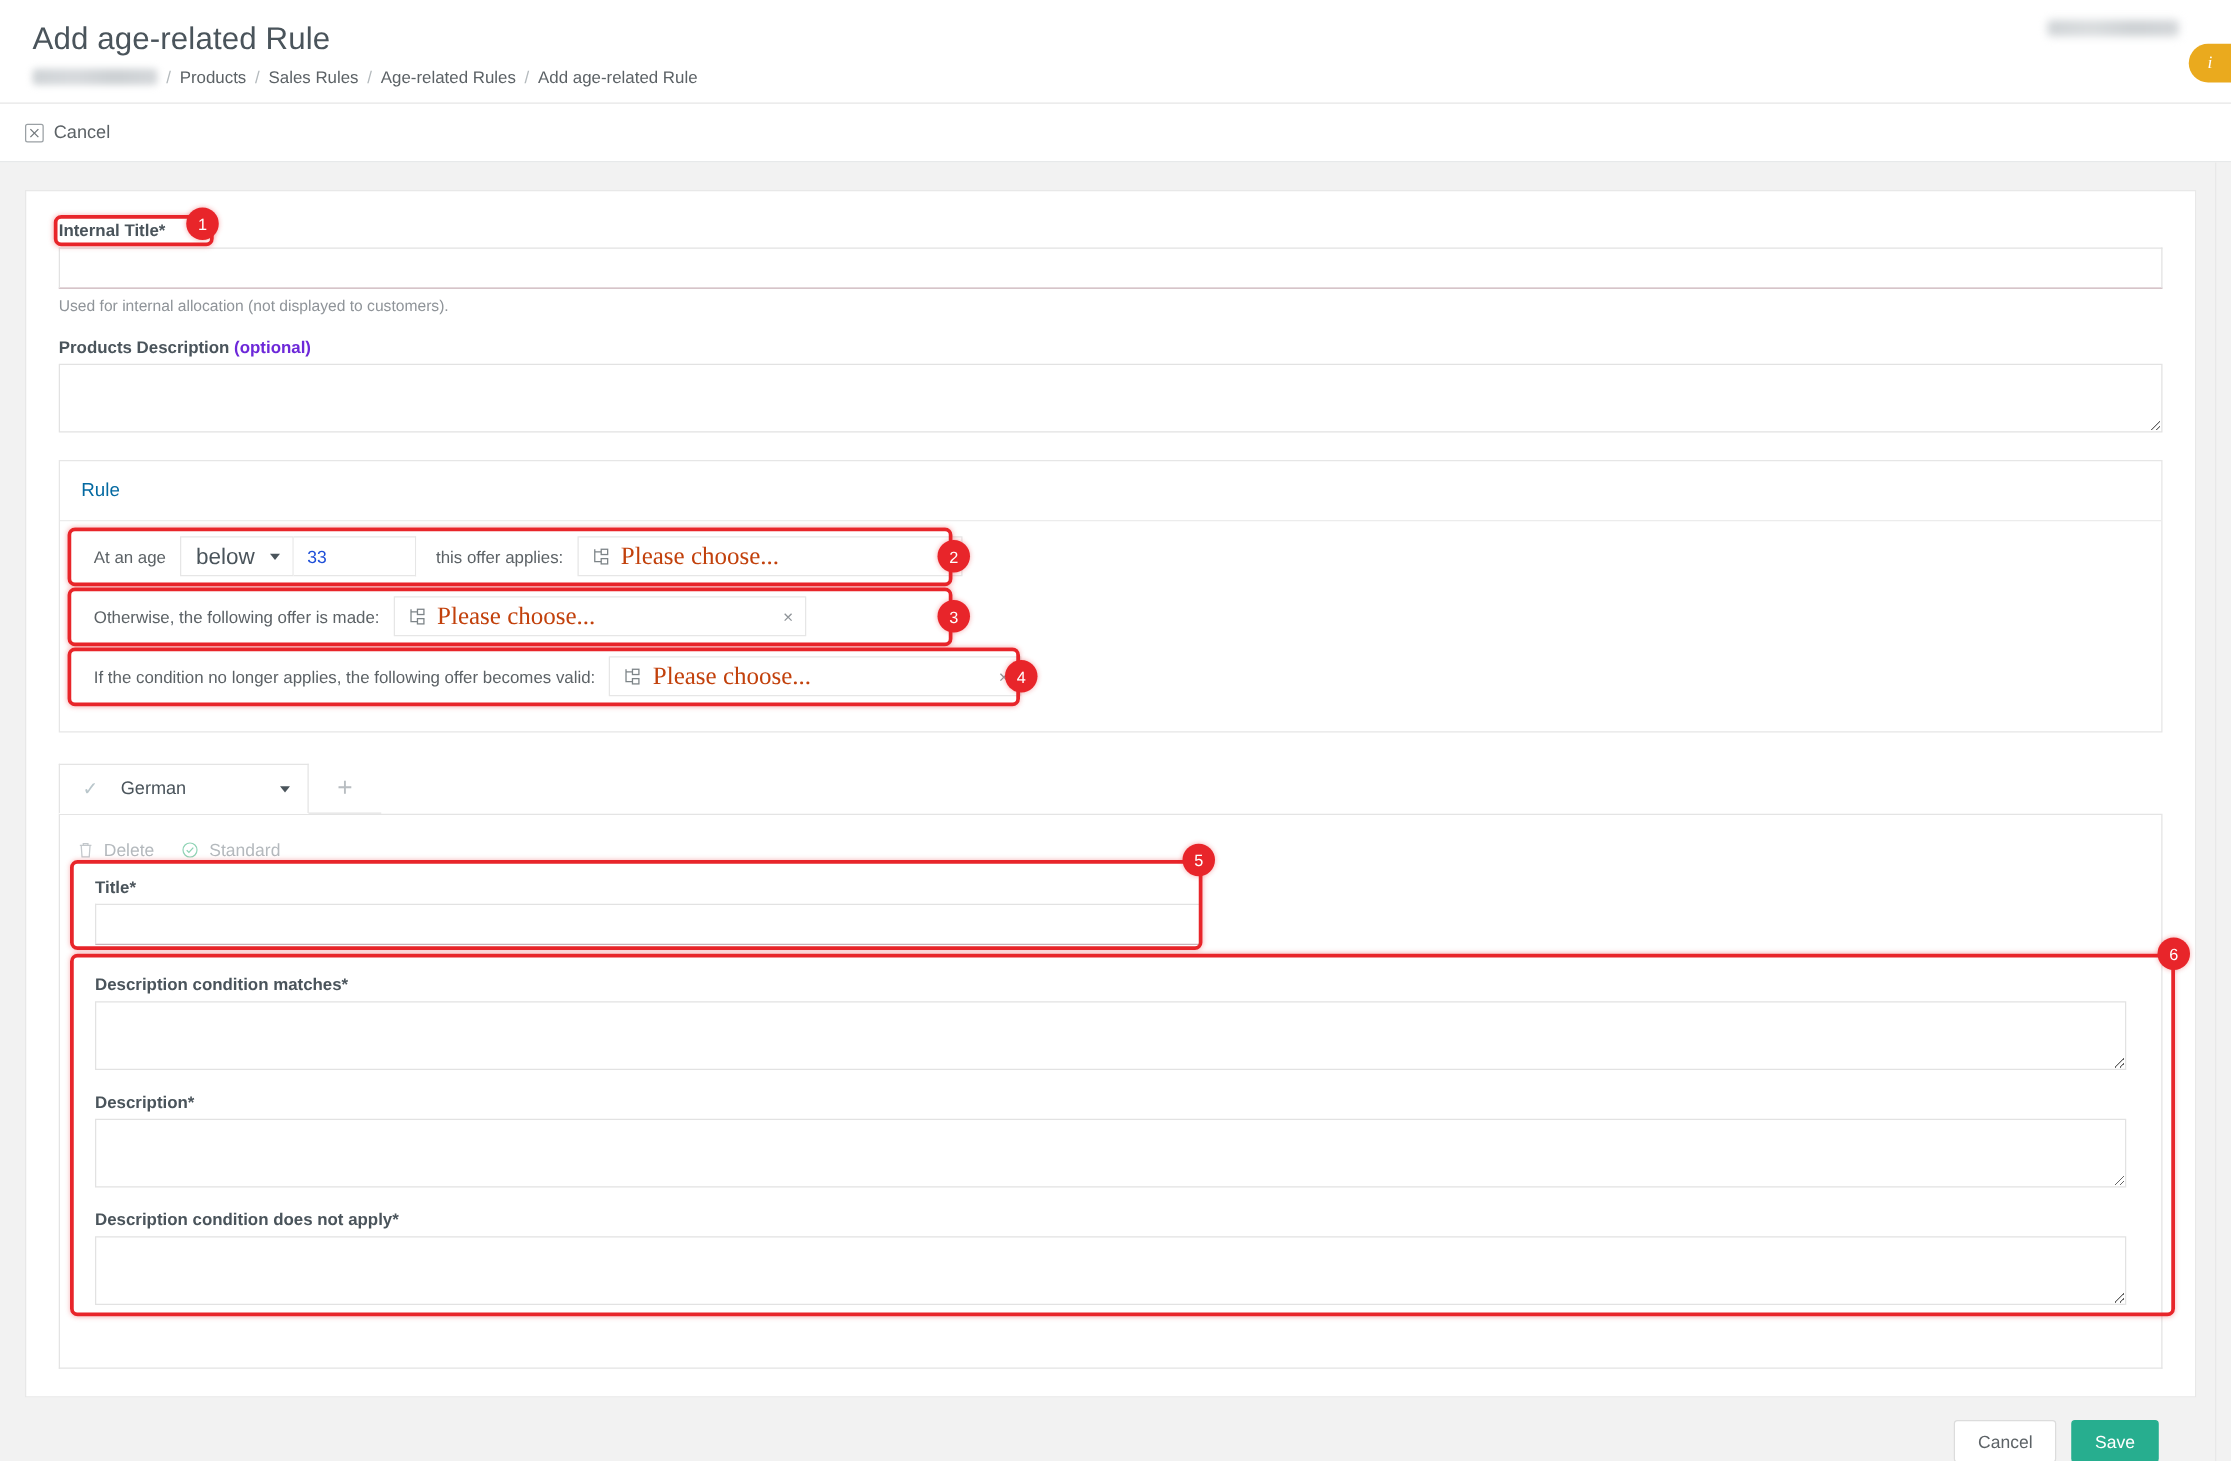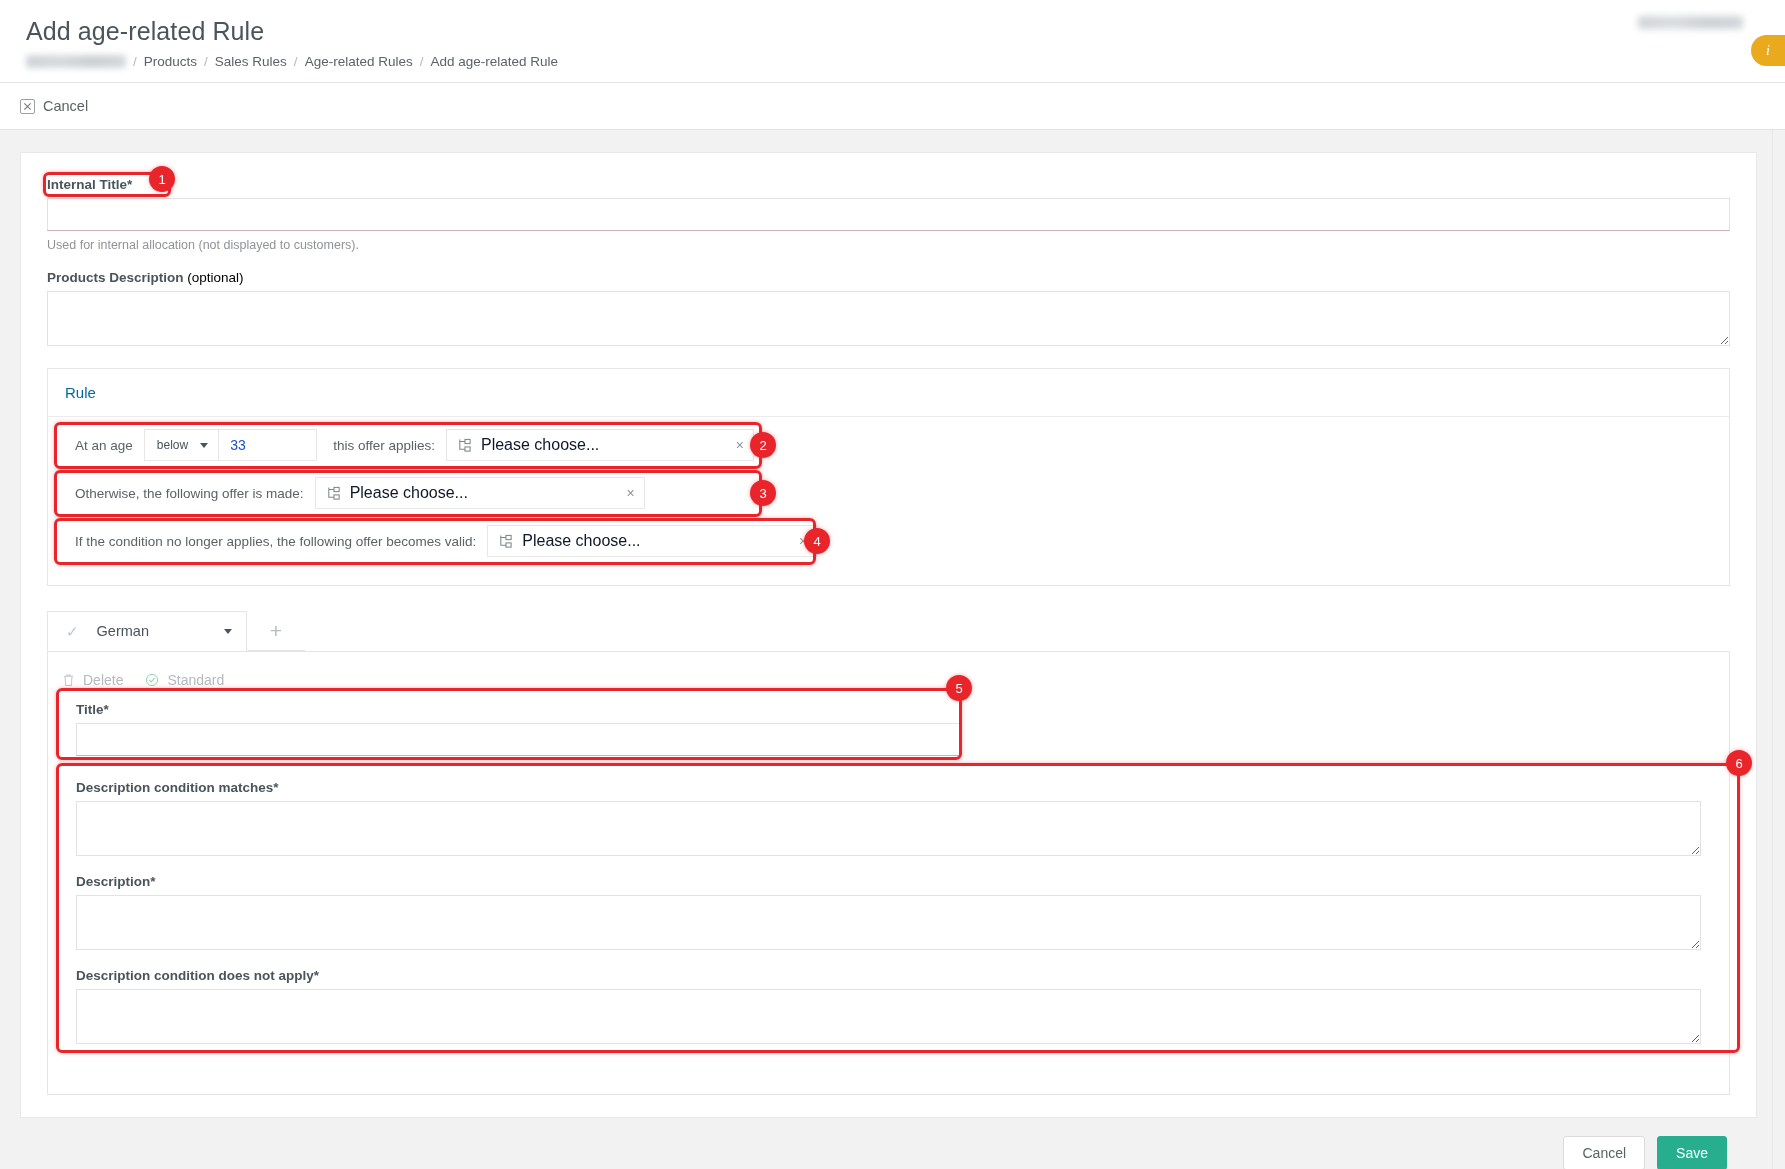--- a/index.html
+++ b/index.html
@@ -122,22 +122,22 @@
   }
 
   .field-label {
     font-size: 13.5px;
     font-weight: bold;
     color: #4a545b;
     margin-bottom: 6px;
     display: block;
   }
   .field-label .opt {
-    font-weight: normal;
-    color: #000000;
+    font-weight: bold;
+    color: #6d28d9;
   }
   .req { color:#4a545b; }
 
   .text-input {
     width: 100%;
     height: 33px;
     border: 1px solid #e2e2e2;
     border-bottom: 1px solid #c9b1b8;
     background: #fff;
     font-size: 14px;
@@ -201,21 +201,21 @@
     background: #fff;
   }
   .seg.plain { padding-left: 13px; }
   .seg-select {
     border: 1px solid #e6e6e6;
     background:#fff;
     height: 32px;
     display:flex; align-items:center;
     gap: 12px;
     padding: 0 10px 0 12px;
-    font-size: 12px;
+    font-size: 18px;
     color: #4a545b;
     cursor: pointer;
   }
   .caret {
     width: 0; height: 0;
     border-left: 4.5px solid transparent;
     border-right: 4.5px solid transparent;
     border-top: 5px solid #4a545b;
   }
   .seg-number {
@@ -233,23 +233,24 @@
     border: 1px solid #e6e6e6;
     background:#fff;
     height: 32px;
     display:flex; align-items:center;
     padding: 0 9px 0 10px;
     gap: 9px;
     position: relative;
     flex: none;
   }
   .choose-box .ph {
-    font-size: 16px;
-    color: #0f172a;
+    font-size: 20px;
+    color: #c2410c;
     flex: 1;
+    font-family: Liberation Serif, serif;
   }
   .clear-x {
     font-size: 14px;
     color: #8f9499;
     cursor: pointer;
     line-height: 1;
     padding-left: 12px;
   }
   .tree-icon { display:block; }
 

